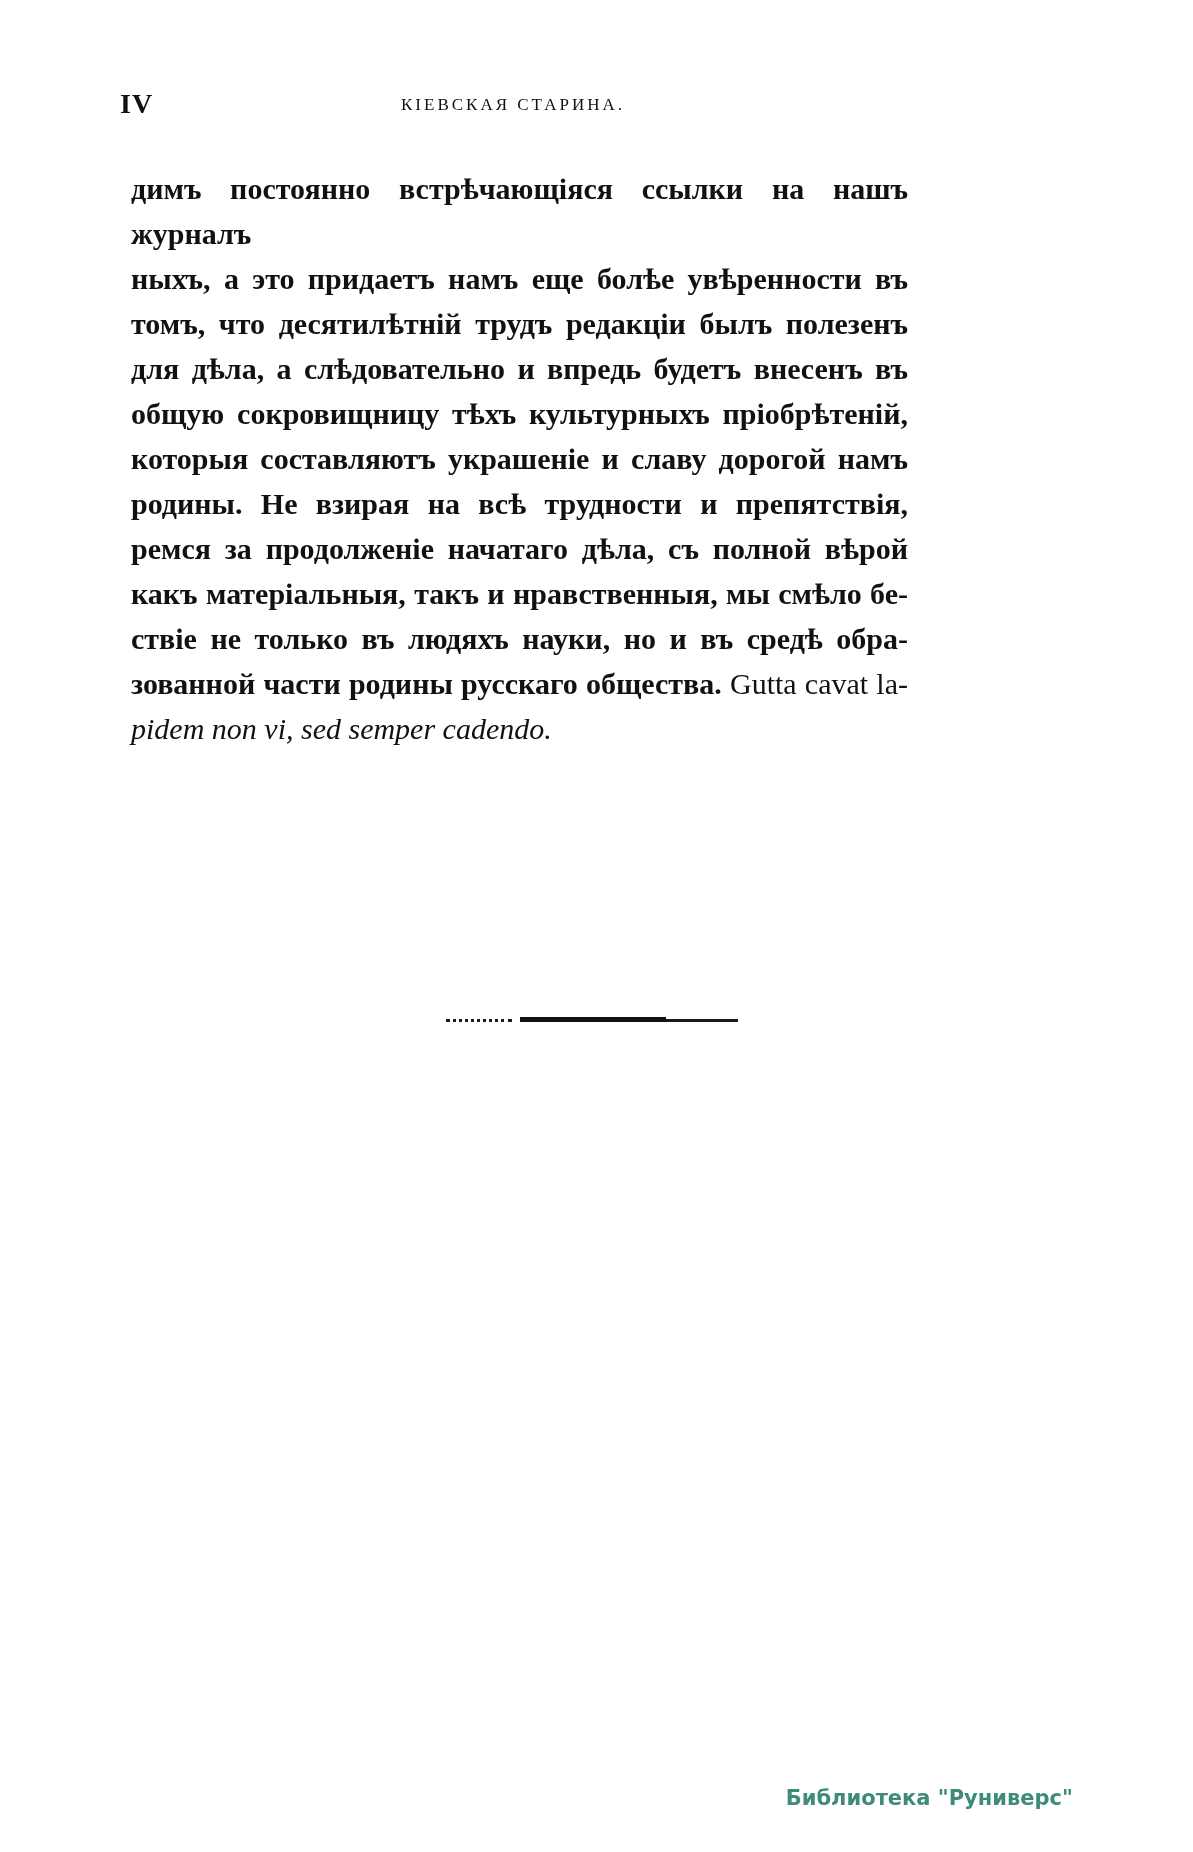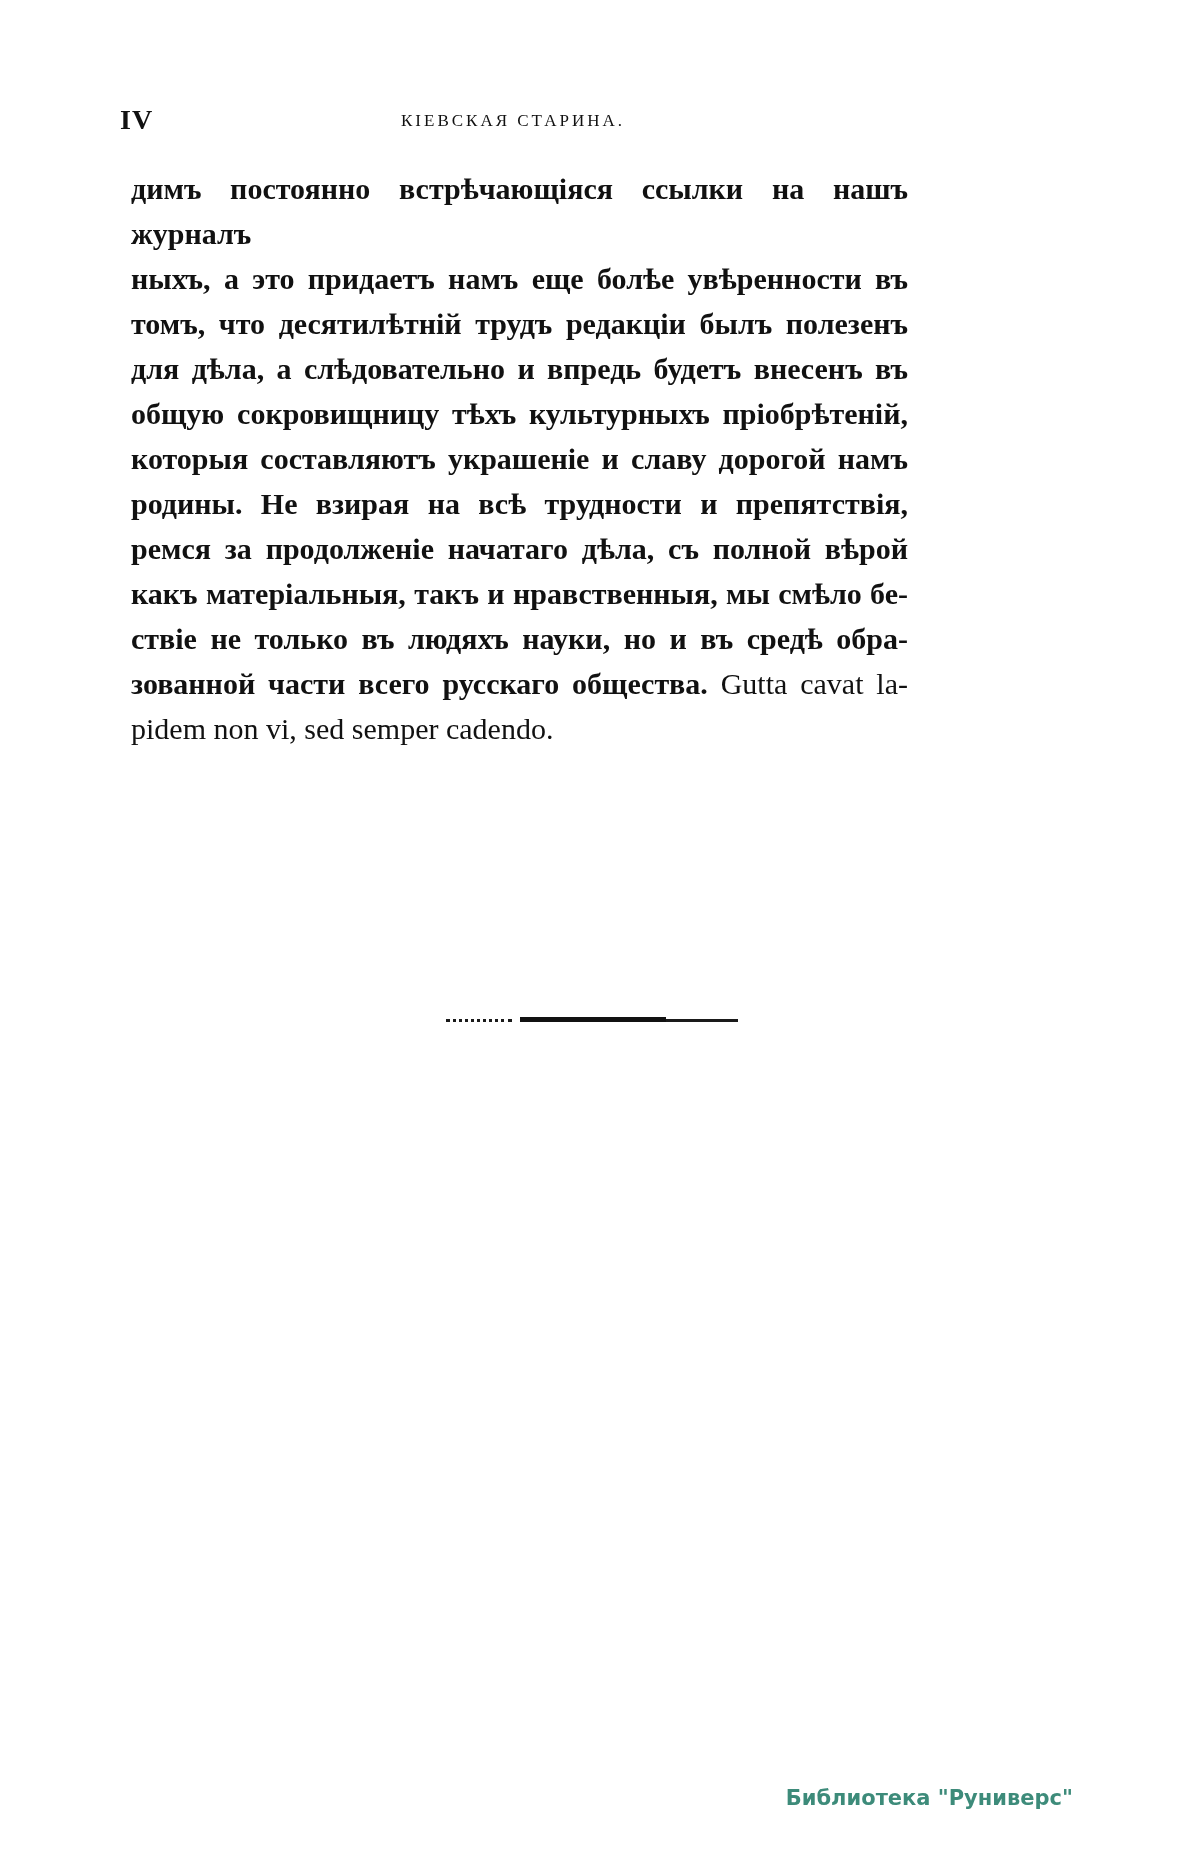--- a/index.html
+++ b/index.html
@@ -13,21 +13,21 @@
     height: 1852px;
     background: #ffffff;
     overflow: hidden;
     font-family: "Liberation Serif", "DejaVu Serif", serif;
     color: #111111;
   }
 
   
   .running-head {
     position: absolute;
-    top: 104px;
+    top: 88px;
     left: 118px;
     width: 790px;
     height: 40px;
   }
   .page-number {
     position: absolute;
     left: 2px;
     top: 0;
     font-size: 28px;
     font-weight: bold;
@@ -57,20 +57,21 @@
   }
   .line {
     text-align: justify;
     text-align-last: justify;
     white-space: normal;
     margin-left: 13px;
   }
   .line--last {
     text-align: left;
     text-align-last: left;
+    font-style: italic;
   }
   .lat {
     font-weight: normal;
   }
 
   
   .divider {
     position: absolute;
     top: 1014px;
     left: 446px;
@@ -124,21 +125,21 @@
     <div class="line"><span>димъ постоянно встрѣчающіяся ссылки на нашъ журналъ</span><span class="lat"></span></div>
     <div class="line"><span>ныхъ, а это придаетъ намъ еще болѣе увѣренности въ</span><span class="lat"></span></div>
     <div class="line"><span>томъ, что десятилѣтній трудъ редакціи былъ полезенъ</span><span class="lat"></span></div>
     <div class="line"><span>для дѣла, а слѣдовательно и впредь будетъ внесенъ въ</span><span class="lat"></span></div>
     <div class="line"><span>общую сокровищницу тѣхъ культурныхъ пріобрѣтеній,</span><span class="lat"></span></div>
     <div class="line"><span>которыя составляютъ украшеніе и славу дорогой намъ</span><span class="lat"></span></div>
     <div class="line"><span>родины. Не взирая на всѣ трудности и препятствія,</span><span class="lat"></span></div>
     <div class="line"><span>ремся за продолженіе начатаго дѣла, съ полной вѣрой</span><span class="lat"></span></div>
     <div class="line"><span>какъ матеріальныя, такъ и нравственныя, мы смѣло бе-</span><span class="lat"></span></div>
     <div class="line"><span>ствіе не только въ людяхъ науки, но и въ средѣ обра-</span><span class="lat"></span></div>
-    <div class="line"><span>зованной части всего русскаго общества. </span><span class="lat">Gutta cavat la-</span></div>
+    <div class="line"><span>зованной части родины русскаго общества. </span><span class="lat">Gutta cavat la-</span></div>
     <div class="line line--last"><span></span><span class="lat">pidem non vi, sed semper cadendo.</span></div>
   </div>
 
   <div class="divider">
     <div class="divider-dotted"></div>
     <div class="divider-gap"></div>
     <div class="divider-thick"></div>
     <div class="divider-thin"></div>
   </div>
 

